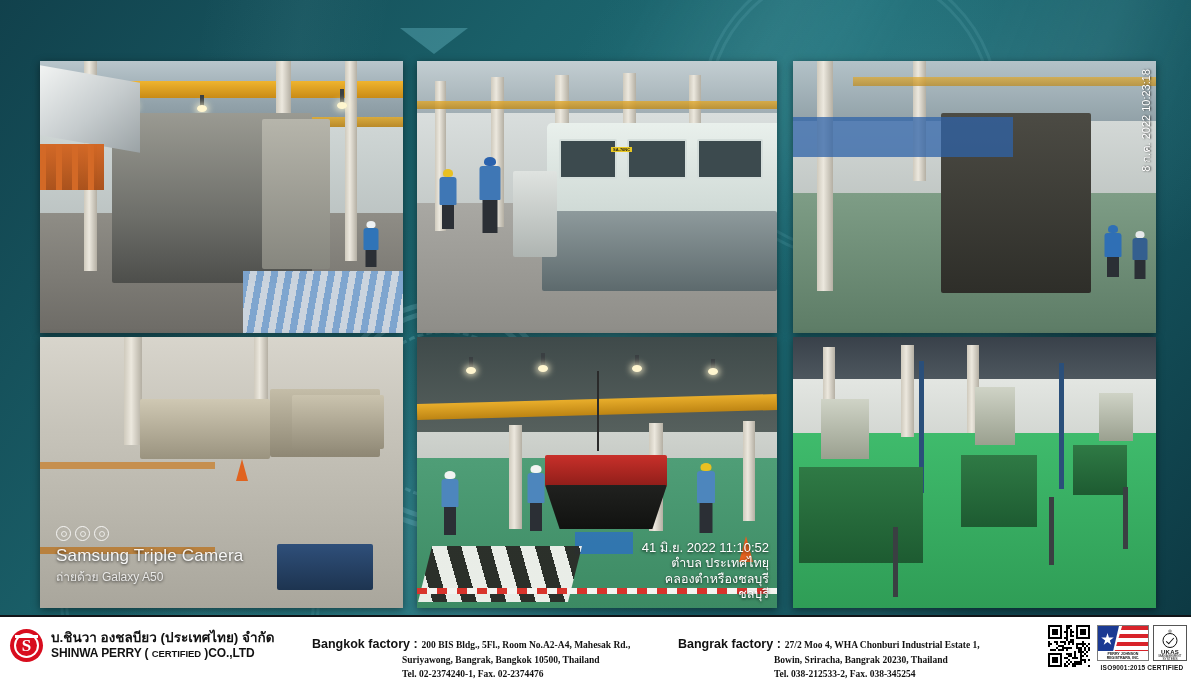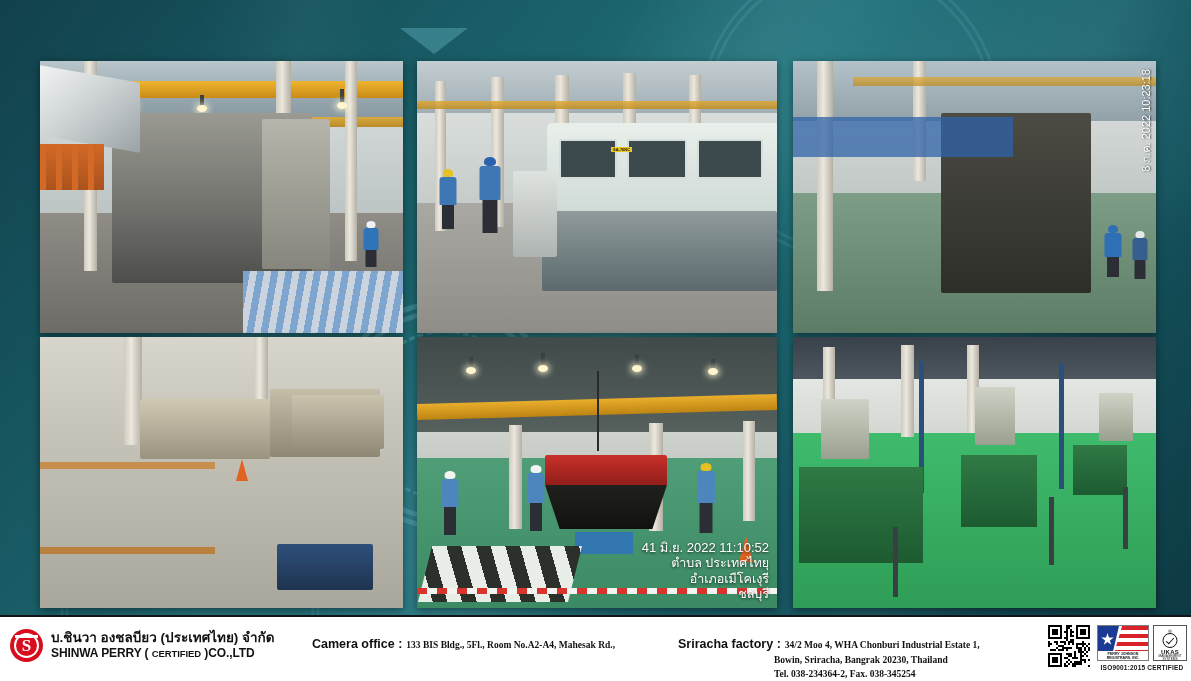--- a/index.html
+++ b/index.html
@@ -342,20 +342,29 @@
         <div class="mach mc-a"></div>
         <div class="mach mc-b"></div>
         <div class="mach" style="left:252px;top:58px;width:92px;height:54px;background:linear-gradient(180deg,#cac3ae,#958e7b);"></div>
         <div class="coil"></div>
         <div class="railtop"></div>
         <div class="railbot"></div>
         <div class="rail"></div>
         <div class="mach blue-cart"></div>
         <div class="cone" style="position:absolute;left:196px;top:122px;width:0;height:0;border-left:6px solid transparent;border-right:6px solid transparent;border-bottom:22px solid #e0631f;"></div>
       </div>
+      <div class="wm wm-samsung">
+        <div class="lens-row">
+          <div class="wm-lens"></div>
+            <div class="wm-lens"></div>
+            <div class="wm-lens"></div>
+        </div>
+        <div class="l1">Samsung Triple Camera</div>
+        <div class="l2">ถ่ายด้วย Galaxy A50</div>
+      </div>
     </div>
 
     <div class="photo p-r2 p-c2 ph5">
       <div class="scene">
         <div class="roof"></div>
         <div class="ybeam"></div>
         <div class="ybeam2"></div>
         <div class="wall"></div>
         <div class="floorx"></div>
         <div class="col" style="left:92px;top:88px;width:13px;height:104px;"></div>
@@ -384,21 +393,21 @@
           <div class="body" style="top:8px;width:18px;height:32px;background:#4d86bd;"></div>
           <div class="legs" style="top:40px;width:13px;height:30px;"></div>
         </div>
         <div class="cone"></div>
         <div class="zebra"></div>
         <div class="tape"></div>
       </div>
       <div class="wm wm-stamp">
         <div class="s1">41 มิ.ย. 2022 11:10:52</div>
         <div class="s2">ตำบล ประเทศไทยุ</div>
-        <div class="s3">อำเภอเมืโคเงุรี</div>
+        <div class="s3">คลองตำหรืองชลบุรี</div>
         <div class="s4">ชลบุรี</div>
       </div>
     </div>
 
     <div class="photo p-r2 p-c3 ph6">
       <div class="scene">
         <div class="roof"></div>
         <div class="wall"></div>
         <div class="floorx"></div>
         <div class="col" style="left:30px;top:10px;width:12px;height:96px;"></div>
@@ -432,32 +441,34 @@
       <div class="slash"></div>
     </div>
     <div id="logo-text">
       <div class="th">บ.ชินวา องชลบียว (ประเทศไทย) จำกัด</div>
       <div class="en"><span>SHINWA PERRY ( </span><span class="small">CERTIFIED</span><span> )CO.,LTD</span></div>
     </div>
   </div>
 
   <div class="addr" id="addr-bkk">
     <div class="row1">
-      <span class="head">Camera office :</span>
-      <span class="line">133 BIS Bldg., 5Fl., Room No.A2-A4, Mahesak Rd.,</span>
-    </div>
+      <span class="head">Bangkok factory :</span>
+      <span class="line">200 BIS Bldg., 5Fl., Room No.A2-A4, Mahesak Rd.,</span>
+    </div>
+    <div class="line indent">Suriyawong, Bangrak, Bangkok 10500, Thailand</div>
+    <div class="line indent">Tel. 02-2374240-1, Fax. 02-2374476</div>
   </div>
 
   <div class="addr" id="addr-cbi">
     <div class="row1">
-      <span class="head">Sriracha factory :</span>
-      <span class="line">34/2 Moo 4, WHA Chonburi Industrial Estate 1,</span>
+      <span class="head">Bangrak factory :</span>
+      <span class="line">27/2 Moo 4, WHA Chonburi Industrial Estate 1,</span>
     </div>
     <div class="line indent">Bowin, Sriracha, Bangrak 20230, Thailand</div>
-    <div class="line indent">Tel. 038-234364-2, Fax. 038-345254</div>
+    <div class="line indent">Tel. 038-212533-2, Fax. 038-345254</div>
   </div>
 
   <div id="certs">
     <div class="qr" id="qr">
         <div class="cell" style="left: 0px; top: 0px; width: 2px; height: 2px;"></div>
         <div class="cell" style="left: 2px; top: 0px; width: 2px; height: 2px;"></div>
         <div class="cell" style="left: 4px; top: 0px; width: 2px; height: 2px;"></div>
         <div class="cell" style="left: 6px; top: 0px; width: 2px; height: 2px;"></div>
         <div class="cell" style="left: 8px; top: 0px; width: 2px; height: 2px;"></div>
         <div class="cell" style="left: 10px; top: 0px; width: 2px; height: 2px;"></div>

